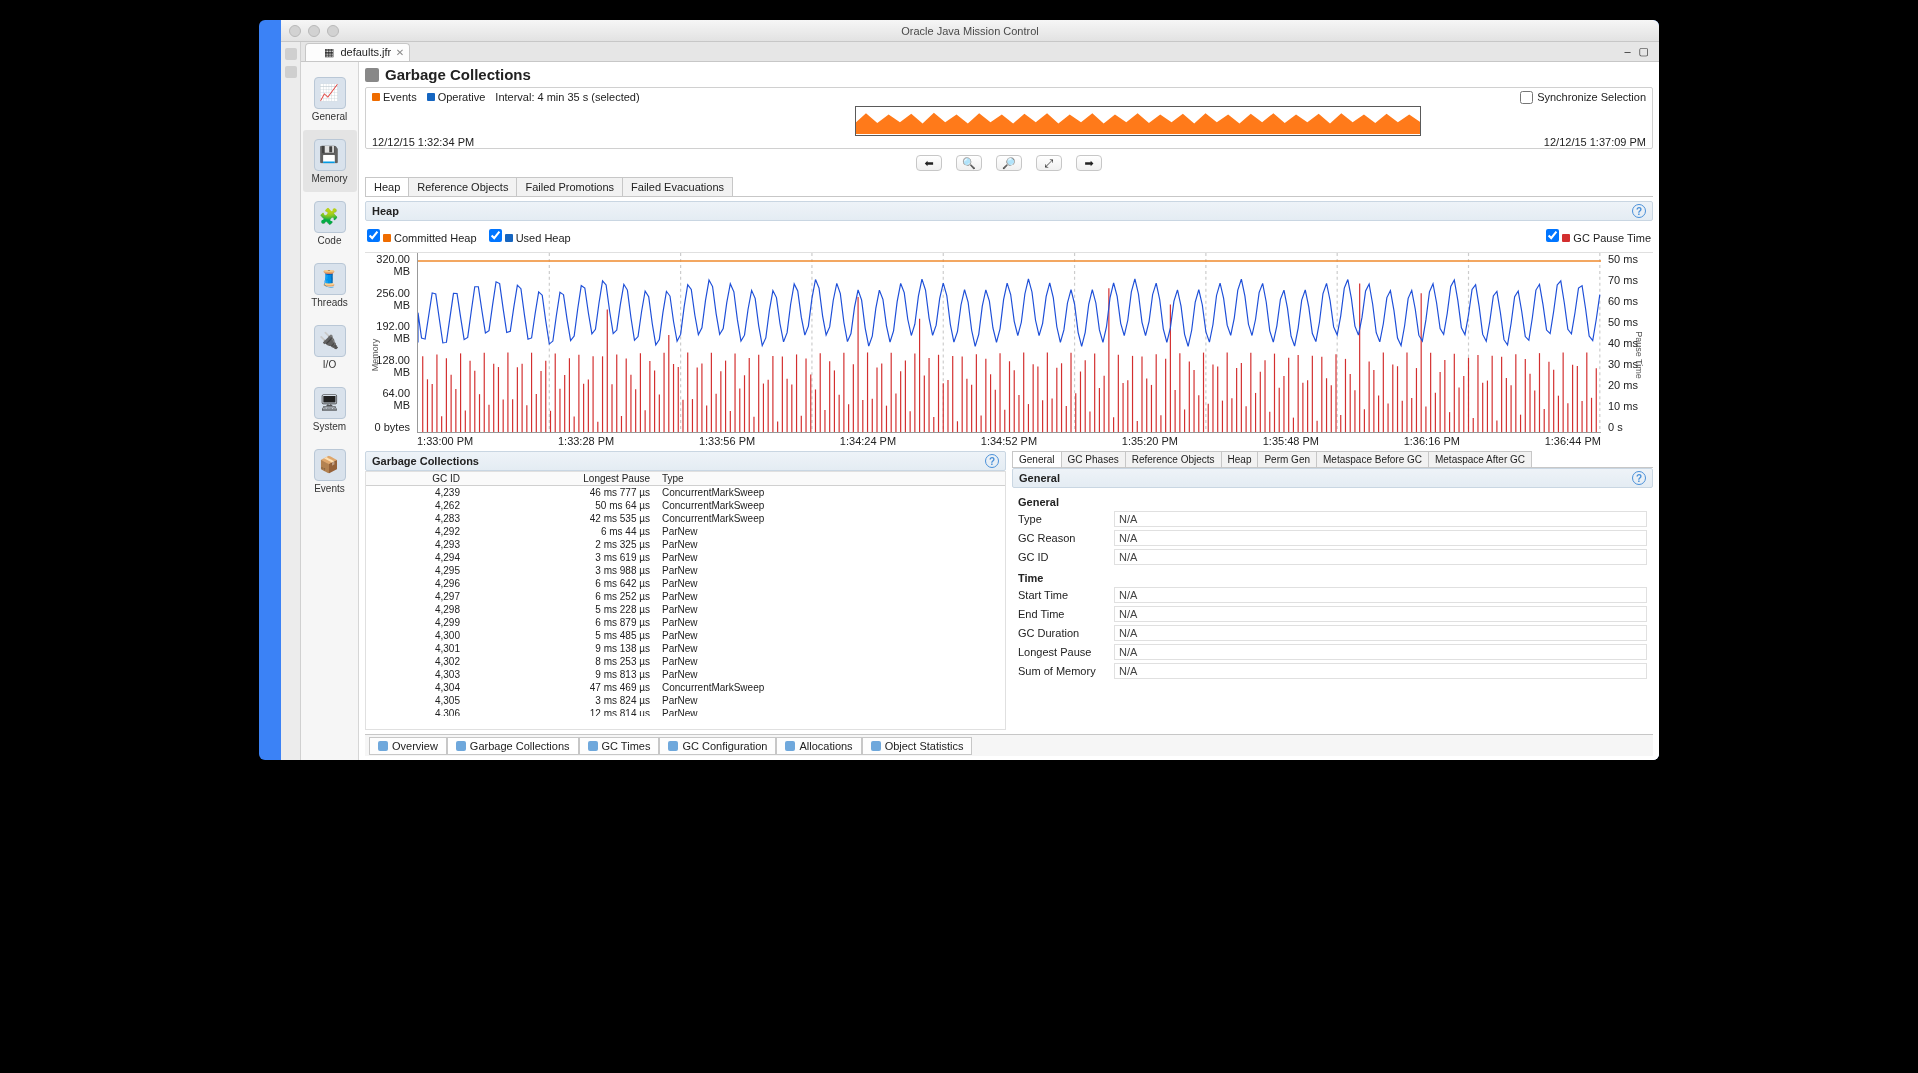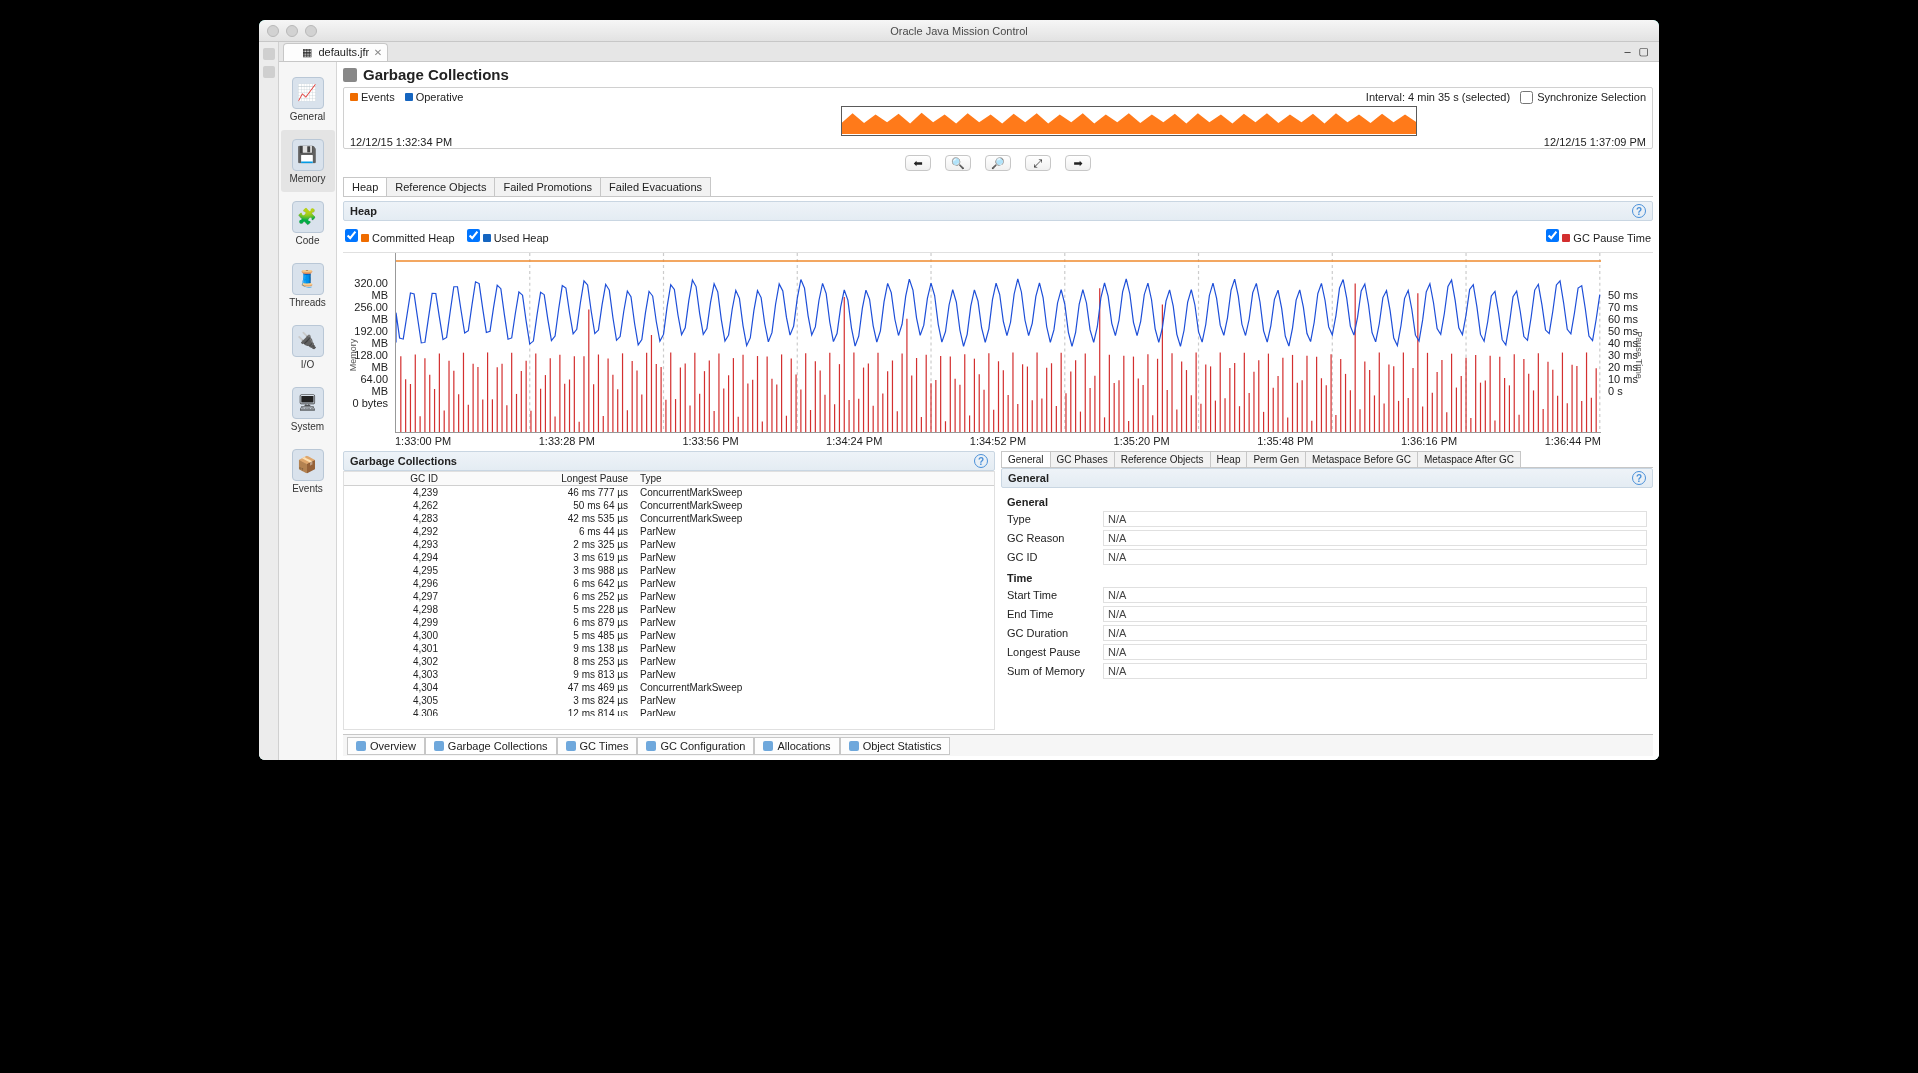--- a/index.html
+++ b/index.html
@@ -1,17 +1,17 @@
 <!DOCTYPE html>
 <html><head>
 <meta charset="utf-8">
 <style>
   * { box-sizing: border-box; margin: 0; padding: 0; font-family: -apple-system, BlinkMacSystemFont, "Lucida Grande", Arial, sans-serif; font-size: 11px; color: #222; }
   body { background: #000; width: 1918px; height: 1073px; display: flex; align-items: flex-start; justify-content: center; }
-  .window { width: 1400px; height: 740px; margin-top: 20px; background: #5eead4; border-radius: 6px; box-shadow: 0 10px 30px rgba(0,0,0,.5); overflow: hidden; display: flex; flex-direction: column; }
+  .window { width: 1400px; height: 740px; margin-top: 20px; background: #3b82f6; border-radius: 6px; box-shadow: 0 10px 30px rgba(0,0,0,.5); overflow: hidden; display: flex; flex-direction: column; padding-left: 22px; }
   .titlebar { height: 22px; background: linear-gradient(#f6f6f6,#e2e2e2); border-bottom: 1px solid #c7c7c7; display: flex; align-items: center; position: relative; }
   .traffic { position: absolute; left: 8px; display: flex; gap: 7px; }
   .dot { width: 12px; height: 12px; border-radius: 50%; background: #d2d2d2; border: 1px solid #b8b8b8; }
   .titlebar .title { flex: 1; text-align: center; color: #4a4a4a; }
   .outer { flex: 1; display: flex; background: #eaeaea; }
   .leftgutter { width: 20px; background: #ececec; border-right: 1px solid #d0d0d0; display: flex; flex-direction: column; align-items: center; padding-top: 6px; gap: 6px; }
   .leftgutter .g { width: 12px; height: 12px; background: #cfcfcf; border-radius: 2px; }
   .tabstrip-area { flex: 1; display: flex; flex-direction: column; }
   .tabstrip { height: 20px; background: #e6e6e6; border-bottom: 1px solid #c7c7c7; display: flex; align-items: center; padding-left: 4px; }
   .filetab { background: #fdfdfd; border: 1px solid #c7c7c7; border-bottom: none; border-radius: 4px 4px 0 0; padding: 2px 18px 2px 18px; display: flex; align-items: center; gap: 6px; position: relative; }
@@ -41,21 +41,21 @@
   .nav-buttons { display: flex; justify-content: center; gap: 14px; height: 20px; align-items: center; }
   .nav-buttons .nb { width: 26px; height: 16px; border: 1px solid #c7c7c7; border-radius: 4px; background: linear-gradient(#fff,#f0f0f0); display: flex; align-items: center; justify-content: center; font-size: 11px; cursor: pointer; }
   .tabs { display: flex; border-bottom: 1px solid #c7c7c7; }
   .tab { padding: 3px 8px; border: 1px solid #c7c7c7; border-bottom: none; background: #f2f2f2; margin-right: -1px; cursor: pointer; }
   .tab.sel { background: #fff; position: relative; }
   .section-hdr { background: linear-gradient(#eef3f8,#e4ecf3); border: 1px solid #c9d6e2; border-radius: 2px; padding: 2px 6px; font-weight: bold; display: flex; align-items: center; }
   .section-hdr .help { margin-left: auto; width: 14px; height: 14px; border: 1px solid #4a90d9; border-radius: 50%; color: #4a90d9; display: flex; align-items: center; justify-content: center; font-size: 10px; }
   .heap-ctrls { display: flex; align-items: center; gap: 12px; padding: 4px 2px; }
   .heap-ctrls .right { margin-left: auto; display: flex; align-items: center; gap: 4px; }
   .chart-wrap { position: relative; height: 195px; border-top: 1px solid #e0e0e0; }
-  .y-left, .y-right { position: absolute; top: 0; bottom: 14px; width: 48px; display: flex; flex-direction: column; justify-content: center; font-size: 9px; color: #444; }
+  .y-left, .y-right { position: absolute; top: 0; bottom: 14px; width: 48px; display: flex; flex-direction: column; justify-content: space-between; font-size: 9px; color: #444; }
   .y-left { left: 0; text-align: right; padding-right: 3px; }
   .y-right { right: 0; text-align: left; padding-left: 3px; }
   .axis-label-l { position: absolute; left: -6px; top: 50%; transform: rotate(-90deg); font-size: 9px; color: #555; }
   .axis-label-r { position: absolute; right: -10px; top: 50%; transform: rotate(90deg); font-size: 9px; color: #555; }
   .plot { position: absolute; left: 52px; right: 52px; top: 0; bottom: 14px; border-left: 1px solid #999; border-bottom: 1px solid #999; overflow: hidden; }
   .plot svg { width: 100%; height: 100%; display: block; }
   .x-ticks { position: absolute; left: 52px; right: 52px; bottom: 0; height: 12px; display: flex; justify-content: space-between; font-size: 9px; color: #444; text-align: right; }
   .lower { display: flex; gap: 6px; flex: 1; min-height: 0; }
   .lower-left, .lower-right { flex: 1; display: flex; flex-direction: column; }
   .gc-table { flex: 1; overflow: hidden; border: 1px solid #e0e0e0; }
@@ -147,21 +147,21 @@
 
           <div class="page-title-row">
             <span class="tic"></span>
             <h1>Garbage Collections</h1>
           </div>
 
           <div class="interval-panel">
             <div class="interval-top">
               <span><span class="legend-sq orange"></span><span>Events</span></span>
               <span><span class="legend-sq blue"></span><span>Operative</span></span>
-              <span style="flex:1;text-align:right">Interval: 4 min 35 s (selected)</span>
+              <span style="flex:1;text-align:left">Interval: 4 min 35 s (selected)</span>
               <span class="sync">
                 <input type="checkbox" style="">
                 <span>Synchronize Selection</span>
               </span>
             </div>
             <div class="interval-strip">
               <div class="spark"></div>
               <div class="sel-box"></div>
             </div>
             <div class="interval-times">

